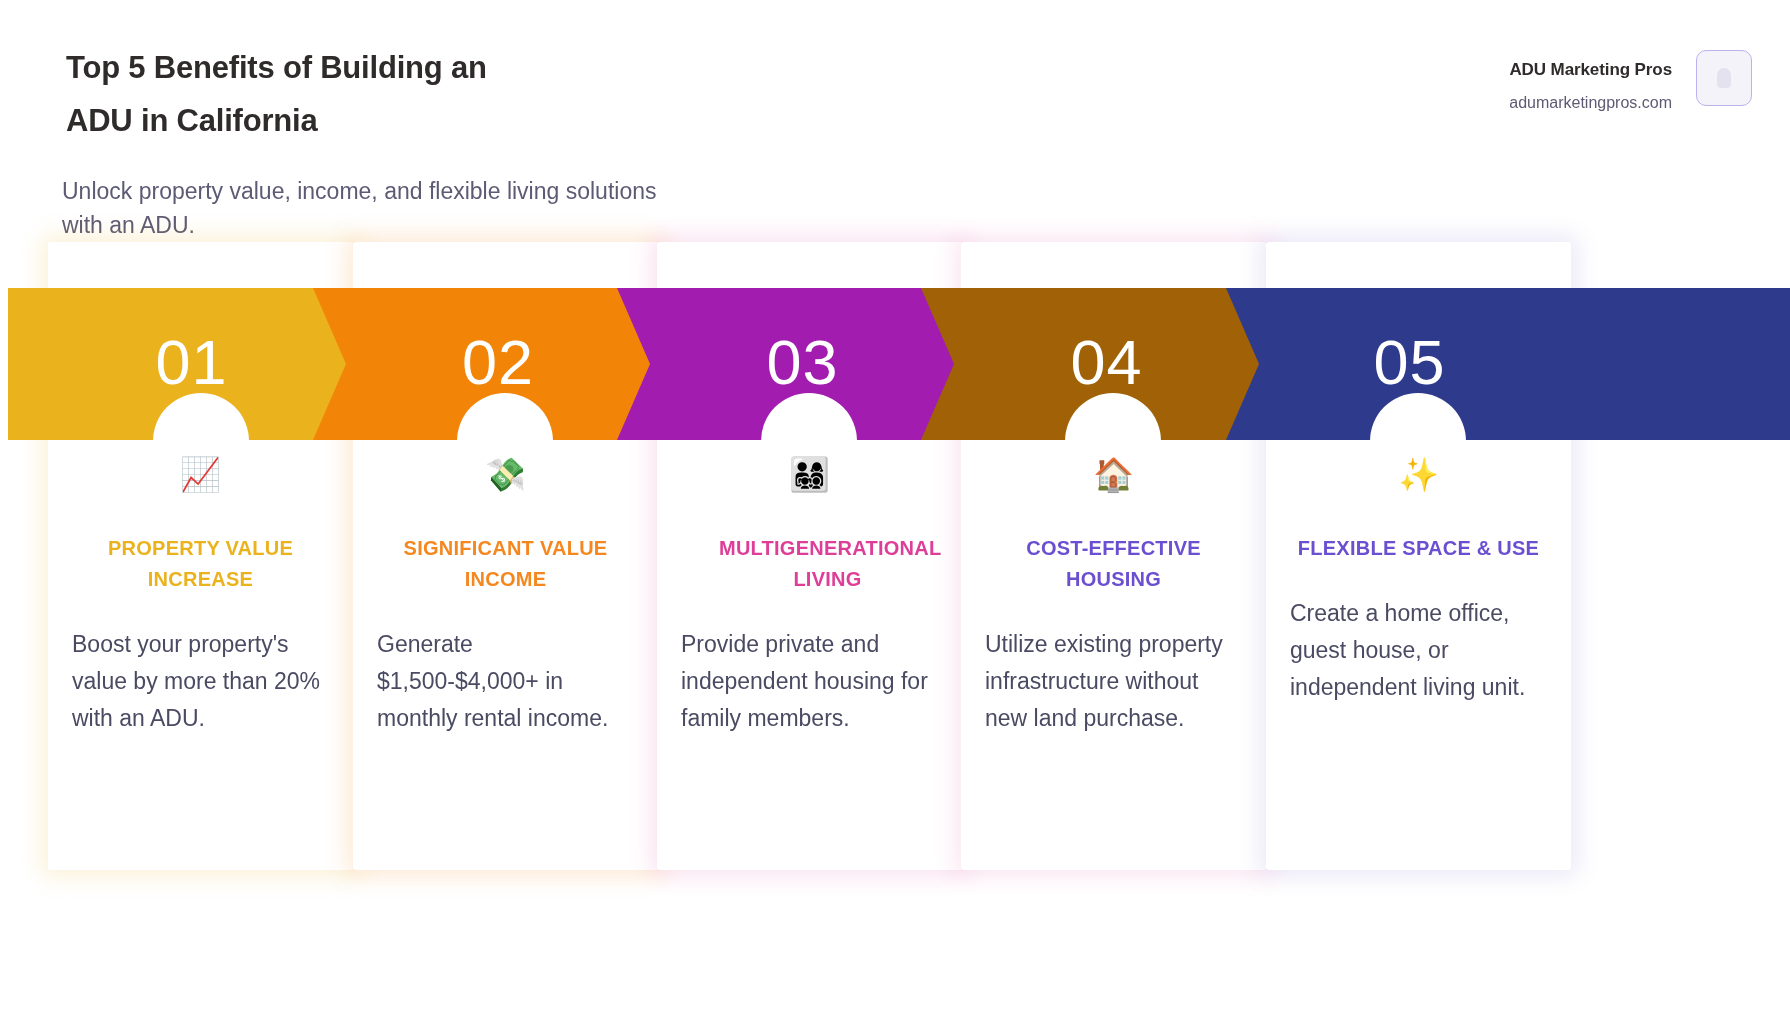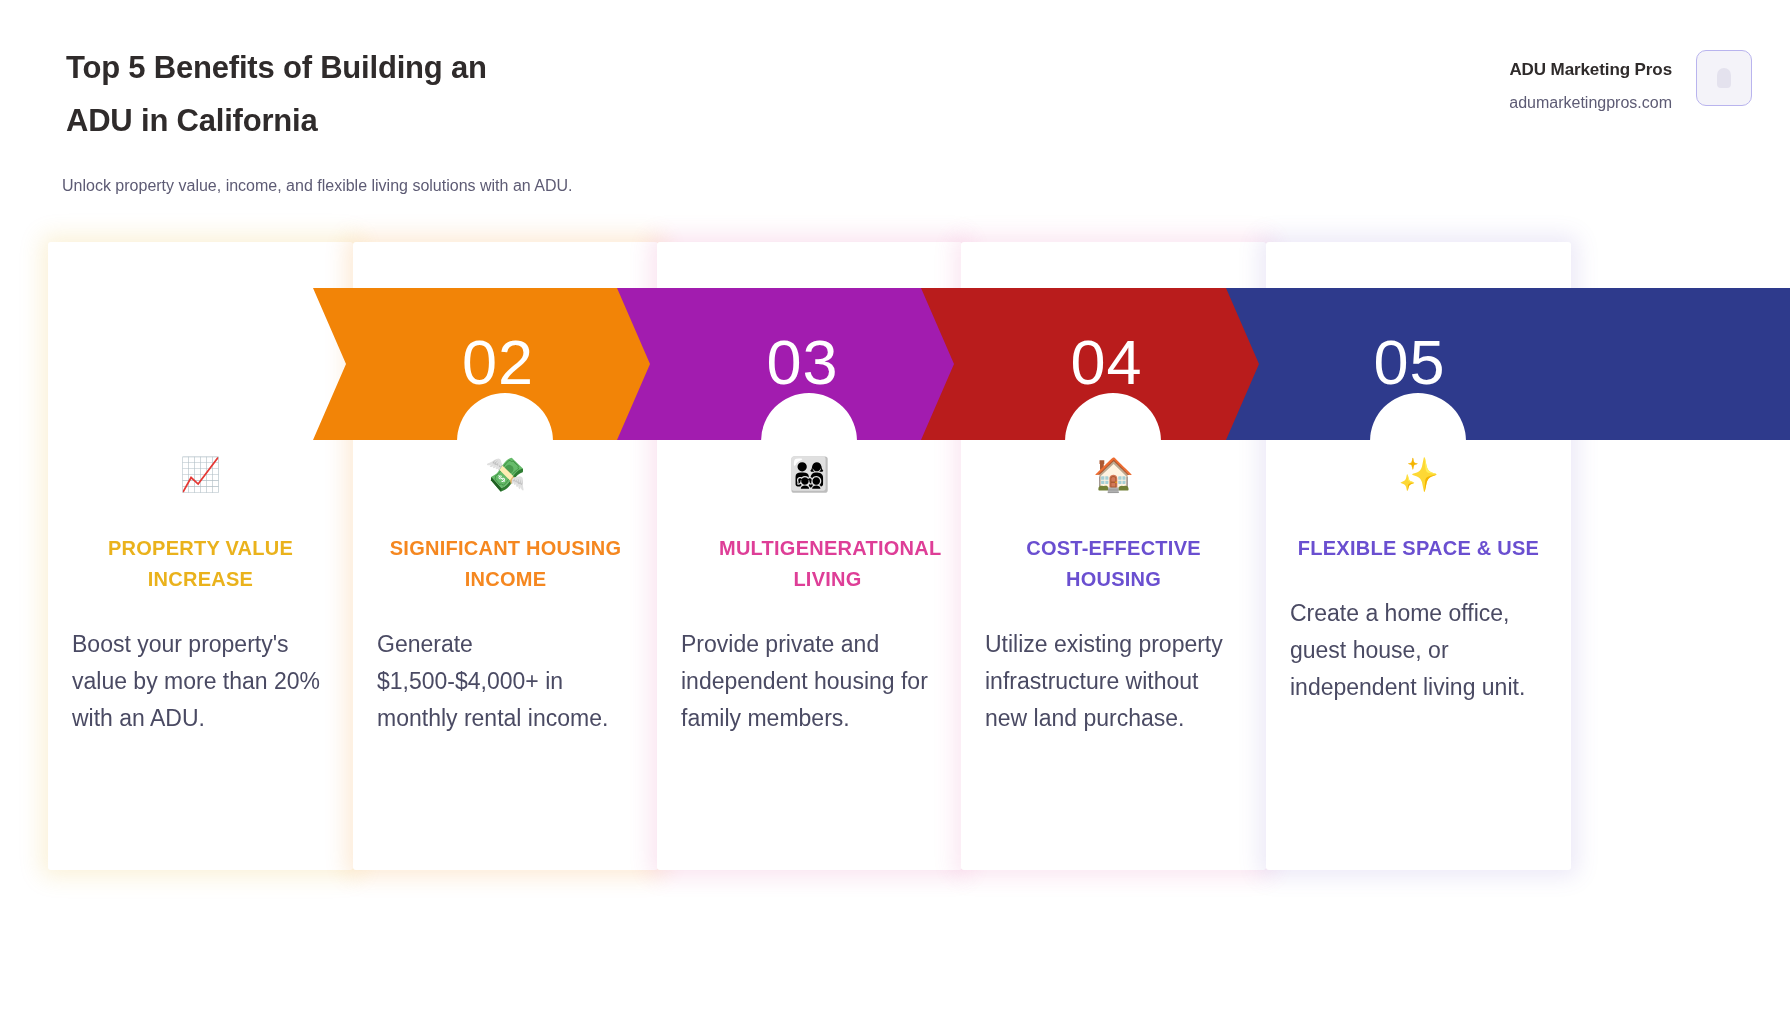--- a/index.html
+++ b/index.html
@@ -13,21 +13,21 @@
 
   
   .header {
     position: absolute; left: 46px; top: 26px; width: 720px;
   }
   .title {
     font-size: 31px; font-weight: 700; line-height: 1.45;
     color: #2f2b2b; letter-spacing: -0.2px; max-width: 520px;
   }
   .subtitle {
-    margin-top: 18px; font-size: 16px; line-height: 1.5;
+    margin-top: 18px; font-size: 23px; line-height: 1.5;
     color: #5d5b74; max-width: 645px; font-weight: 400;
   }
 
   .brand {
     position: absolute; right: 42px; top: 38px;
     display: flex; align-items: flex-start; gap: 16px;
   }
   .brand-text { text-align: right; padding-top: 5px; }
   .brand-name {
     font-size: 17px; font-weight: 700; color: #2f2b2b; line-height: 1.35;
@@ -147,21 +147,21 @@
       <div class="card-body">
         <div class="card-emoji">📈</div>
         <div class="card-title" id="t0" style="color: rgb(234, 178, 28);">PROPERTY VALUE INCREASE</div>
         <div class="card-desc">Boost your property's value by more than 20% with an ADU.</div>
       </div>
     </div>
 
     <div class="card c2">
       <div class="card-body">
         <div class="card-emoji">💸</div>
-        <div class="card-title" id="t1" style="color: rgb(245, 135, 31);">SIGNIFICANT HOUSING INCOME</div>
+        <div class="card-title" id="t1" style="color: rgb(245, 135, 31);">SIGNIFICANT VALUE INCOME</div>
         <div class="card-desc">Generate $1,500-$4,000+ in monthly rental income.</div>
       </div>
     </div>
 
     <div class="card c3">
       <div class="card-body">
         <div class="card-emoji">👨‍👩‍👧‍👦</div>
         <div class="card-title" id="t2" style="color: rgb(222, 62, 151); margin-left: 36px;">MULTIGENERATIONAL LIVING</div>
         <div class="card-desc">Provide private and independent housing for family members.</div>
       </div>
@@ -178,27 +178,30 @@
     <div class="card c5">
       <div class="card-body">
         <div class="card-emoji">✨</div>
         <div class="card-title" id="t4" style="color: rgb(106, 79, 208);">FLEXIBLE SPACE &amp; USE</div>
         <div class="card-desc">Create a home office, guest house, or independent living unit.</div>
       </div>
     </div>
   </div>
 
   <div class="ribbon">
+    <div class="seg s1" id="seg0" style="background: rgb(234, 178, 28);">
+      <span class="num">01</span>
+    </div>
     <div class="seg s2" id="seg1" style="background: rgb(242, 132, 7);">
       <span class="num">02</span>
     </div>
     <div class="seg s3" id="seg2" style="background: #a21caf;">
       <span class="num">03</span>
     </div>
-    <div class="seg s4" id="seg3" style="background: #b91c1c;">
+    <div class="seg s4" id="seg3" style="background: #a16207;">
       <span class="num">04</span>
     </div>
     <div class="seg s5" id="seg4" style="background: rgb(46, 58, 140);">
       <span class="num">05</span>
     </div>
 
     <div class="notch n1"></div>
     <div class="notch n2"></div>
     <div class="notch n3"></div>
     <div class="notch n4"></div>

